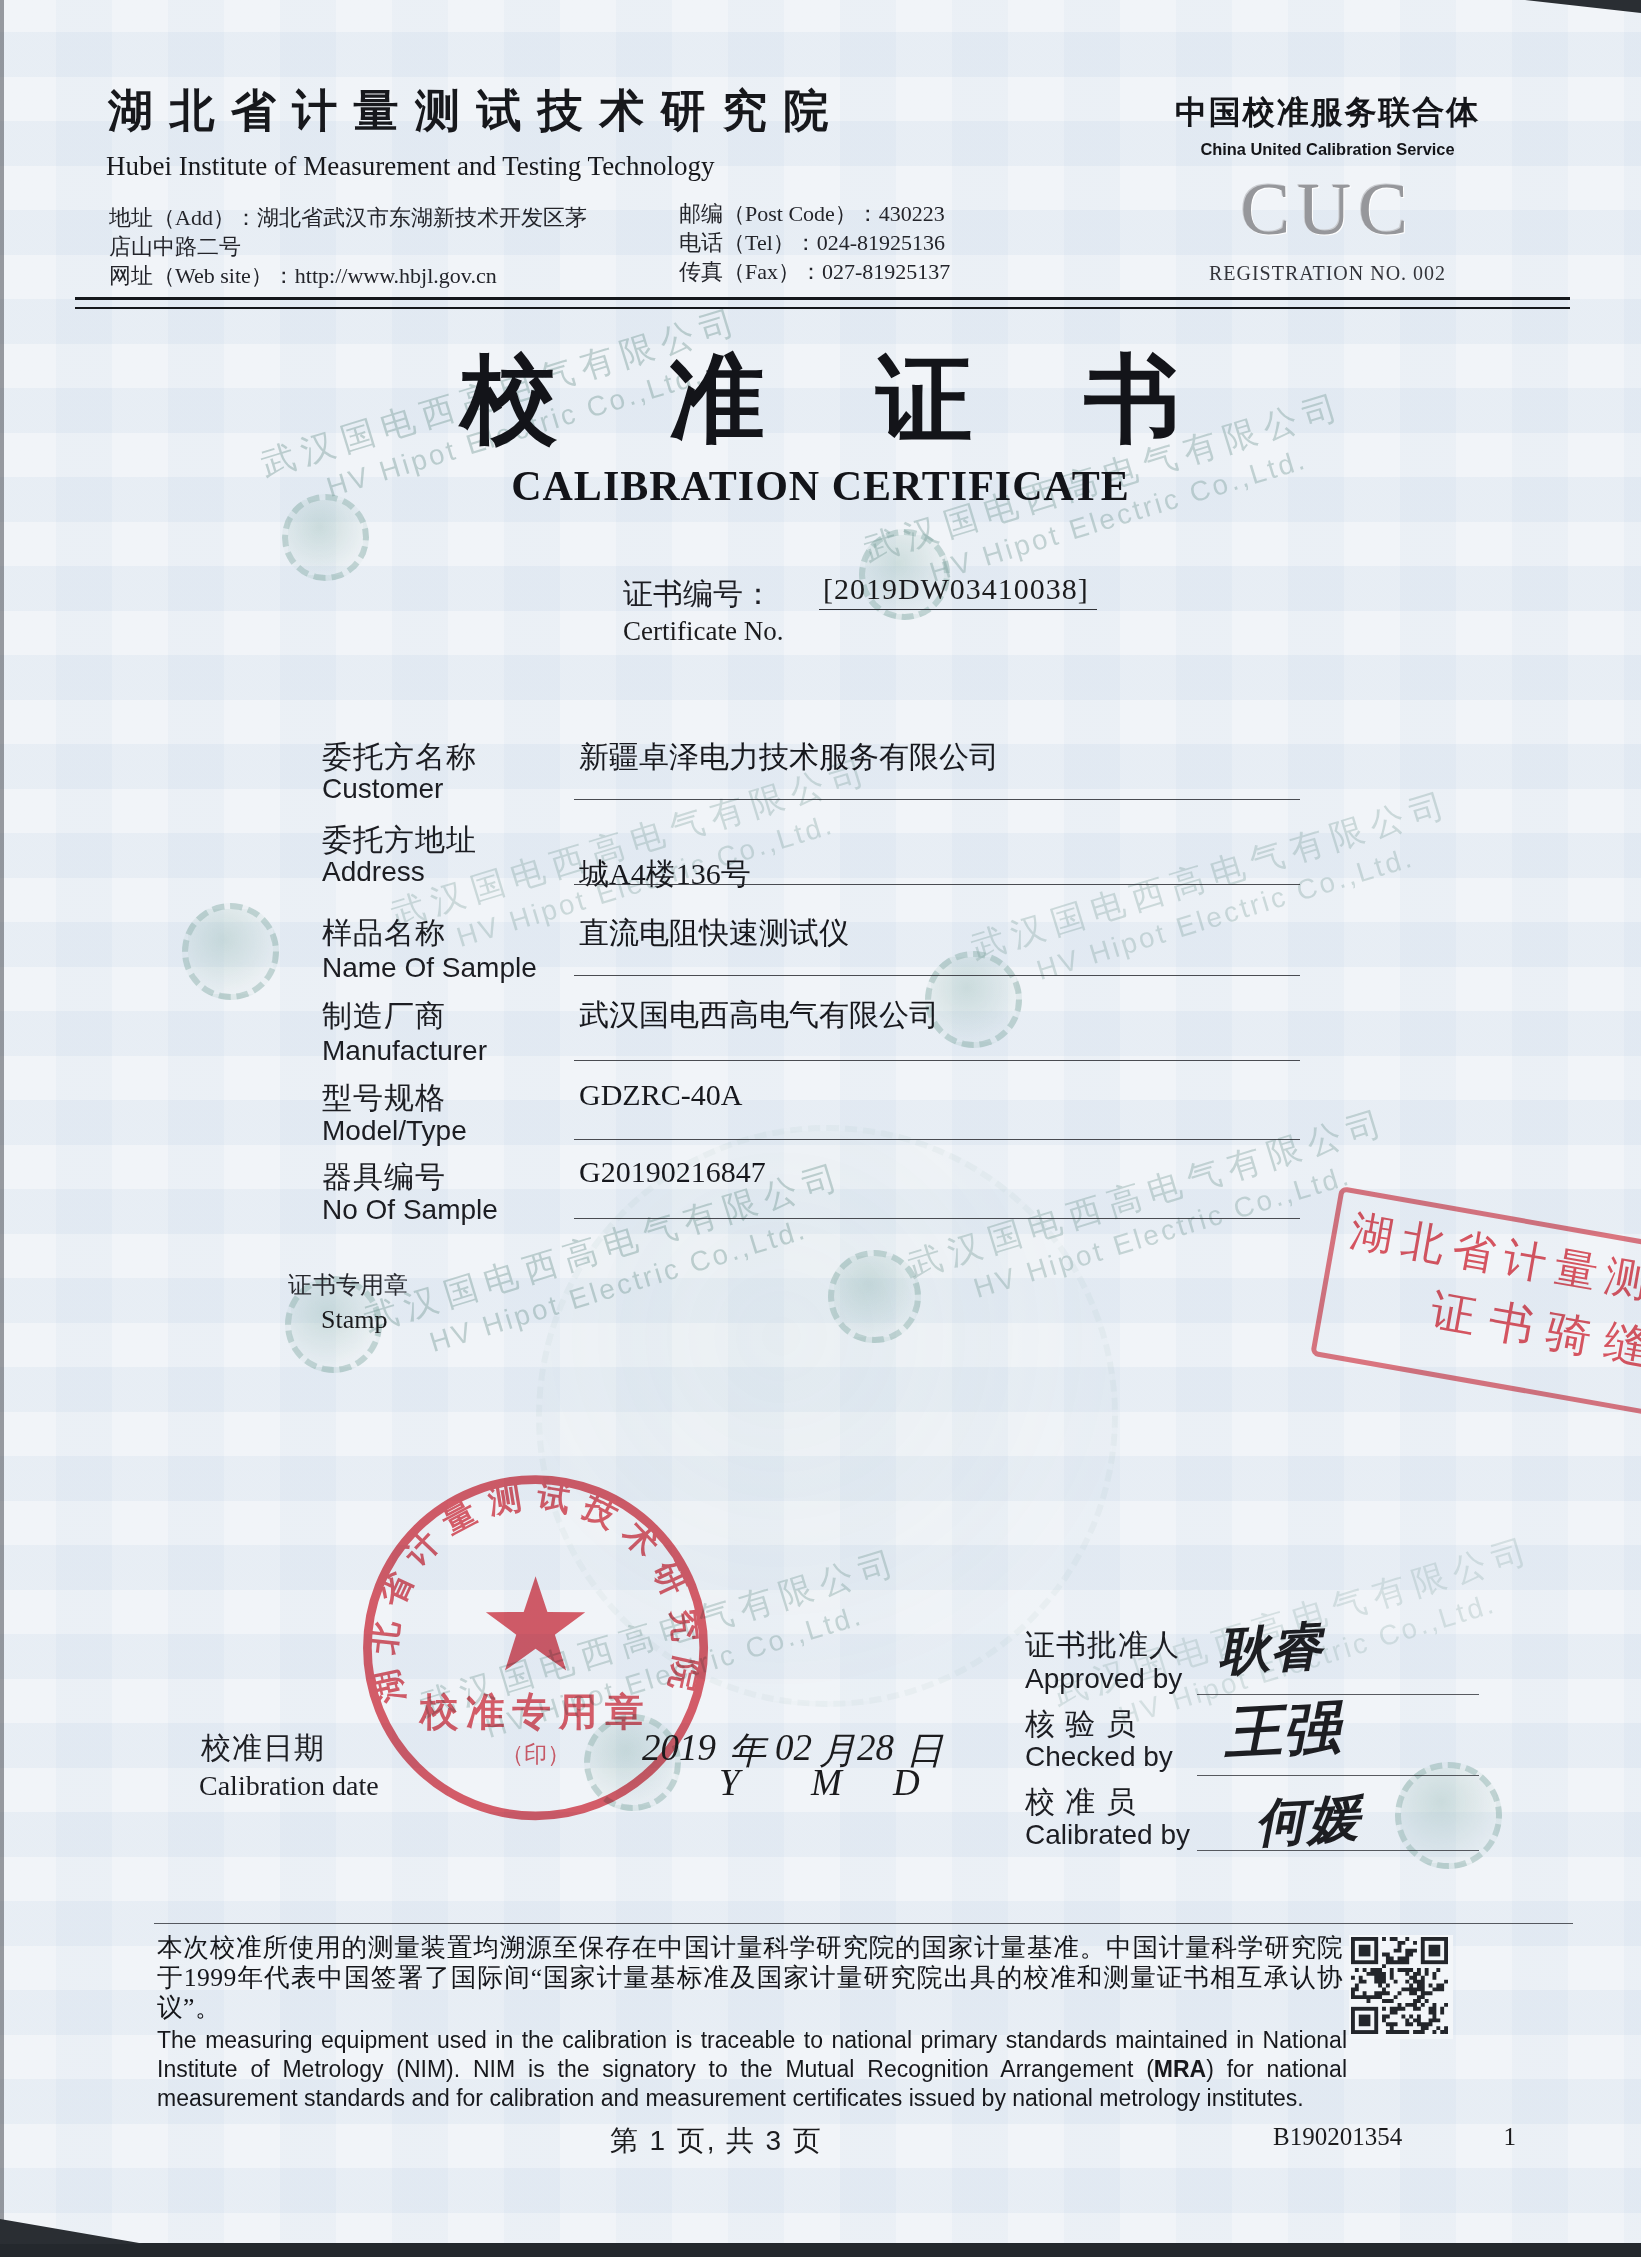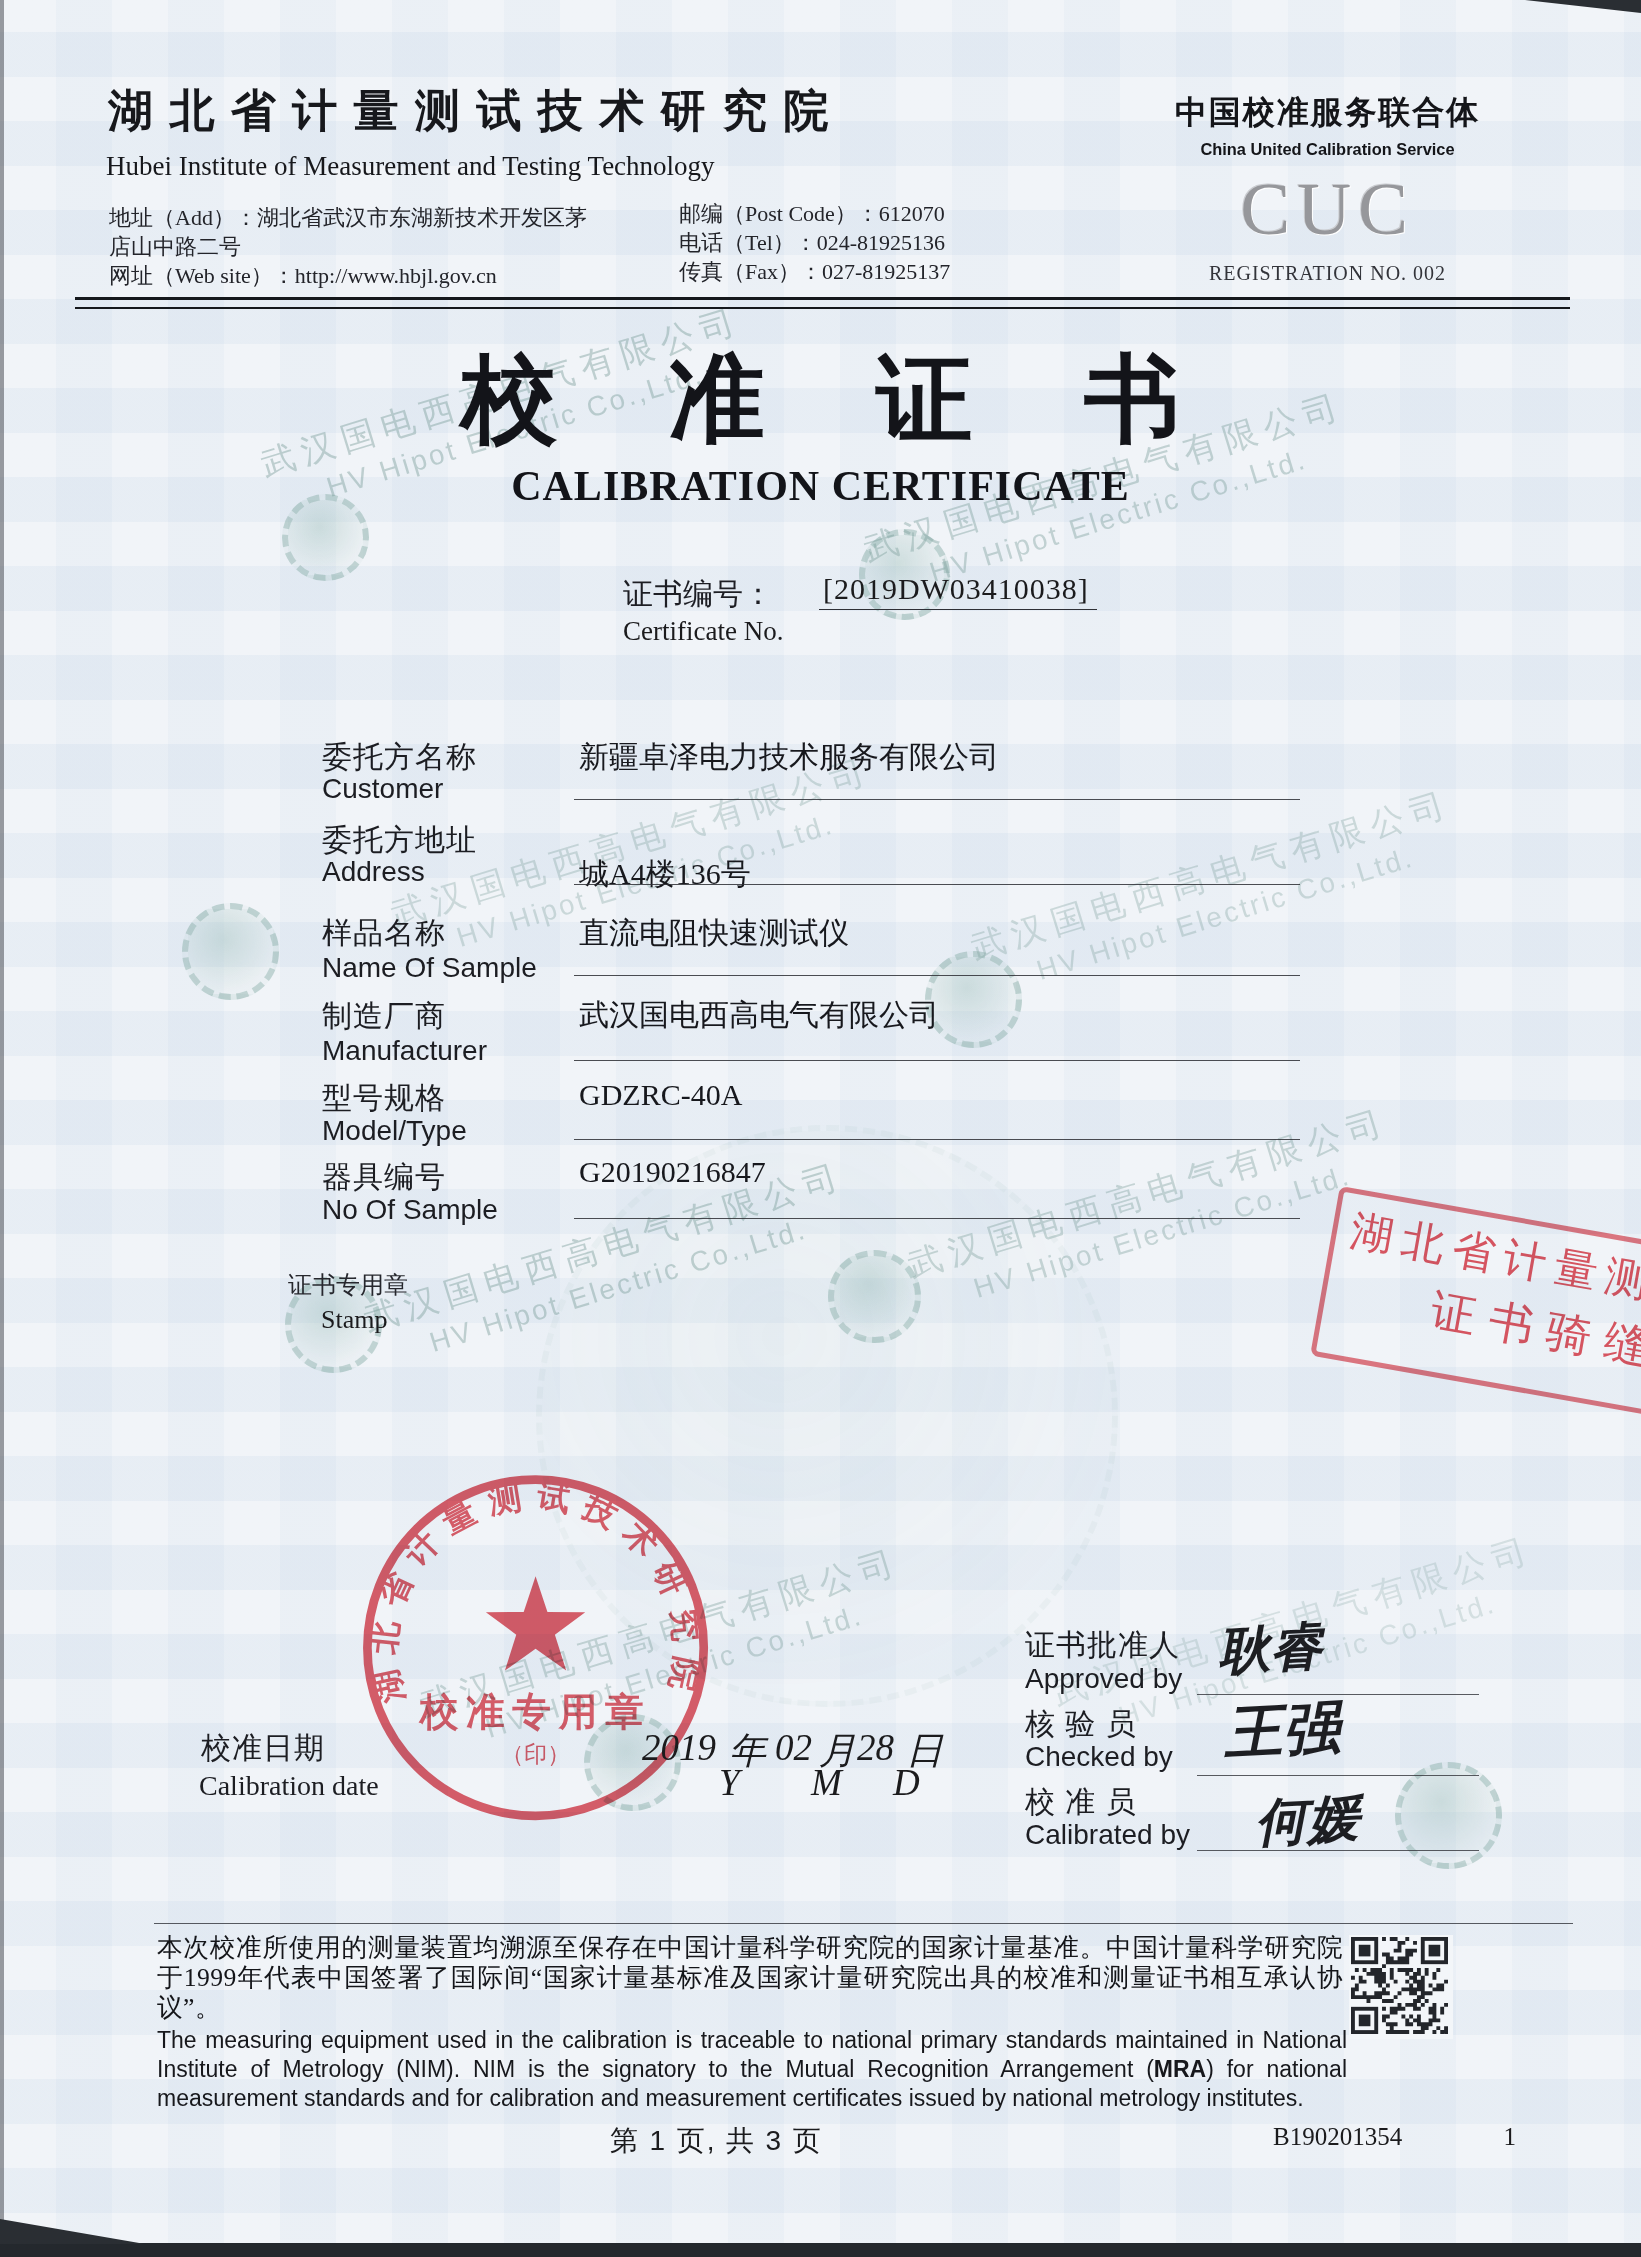--- a/index.html
+++ b/index.html
@@ -122,21 +122,21 @@
 
   <div class="abs inst-cn">湖北省计量测试技术研究院</div>
   <div class="abs contact serif" style="left:109px;top:203px;">
     <div>地址（Add）：湖北省武汉市东湖新技术开发区茅</div>
     <div>店山中路二号</div>
     <div>网址（Web site）：http://www.hbjl.gov.cn</div>
   </div>
 
   <div class="abs inst-en serif">Hubei Institute of Measurement and Testing Technology</div>
   <div class="abs contact serif" style="left:679px;top:199px;">
-    <div>邮编（Post Code）：612070</div>
+    <div>邮编（Post Code）：430223</div>
     <div>电话（Tel）：024-81925136</div>
     <div>传真（Fax）：027-81925137</div>
   </div>
 
   <div class="abs cuc">
     <div class="cuc-cn">中国校准服务联合体</div>
     <div class="cuc-en">China United Calibration Service</div>
     <div class="cuc-logo serif">CUC</div>
     <div class="cuc-reg serif">REGISTRATION NO. 002</div>
   </div>

